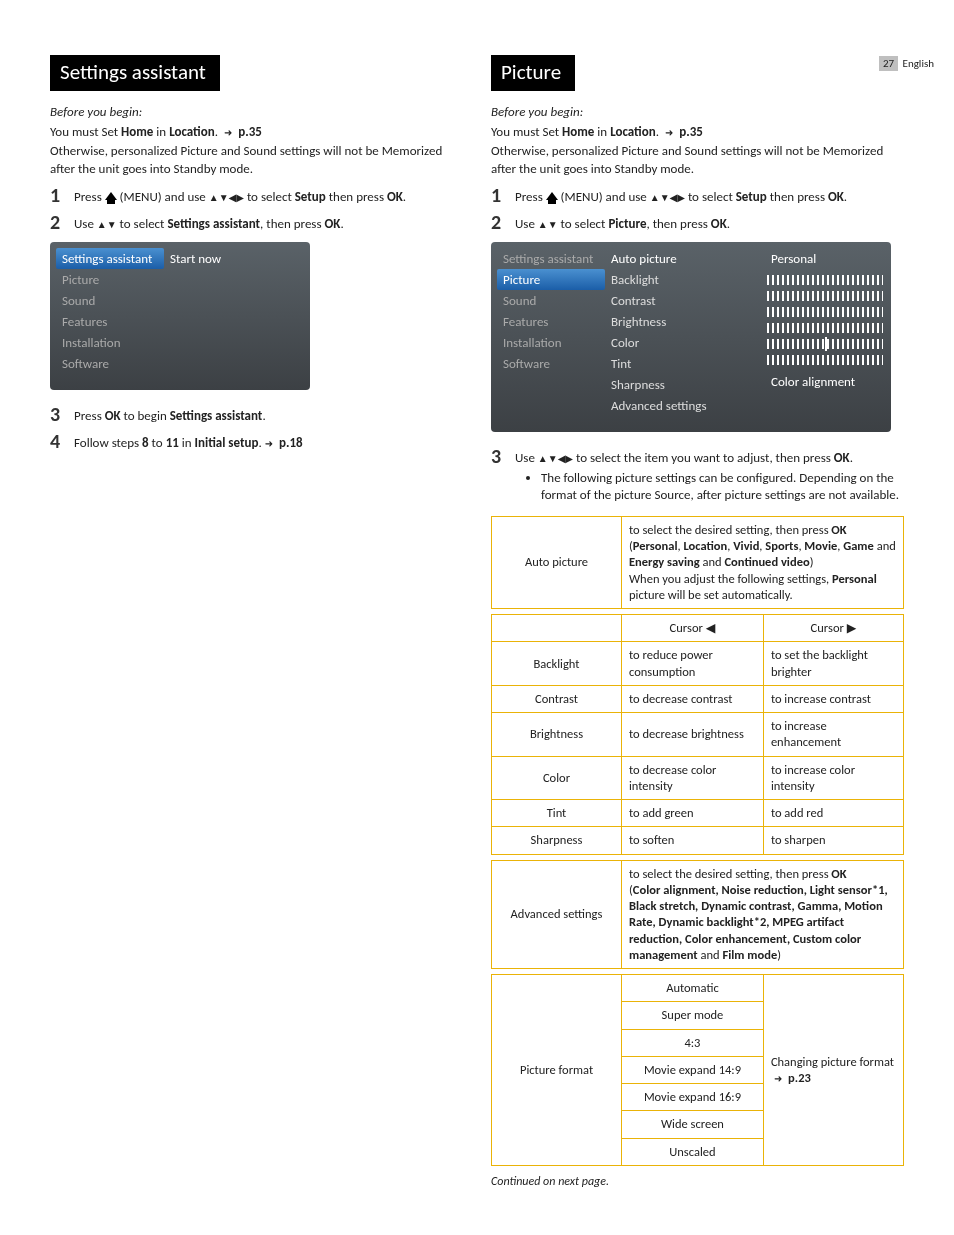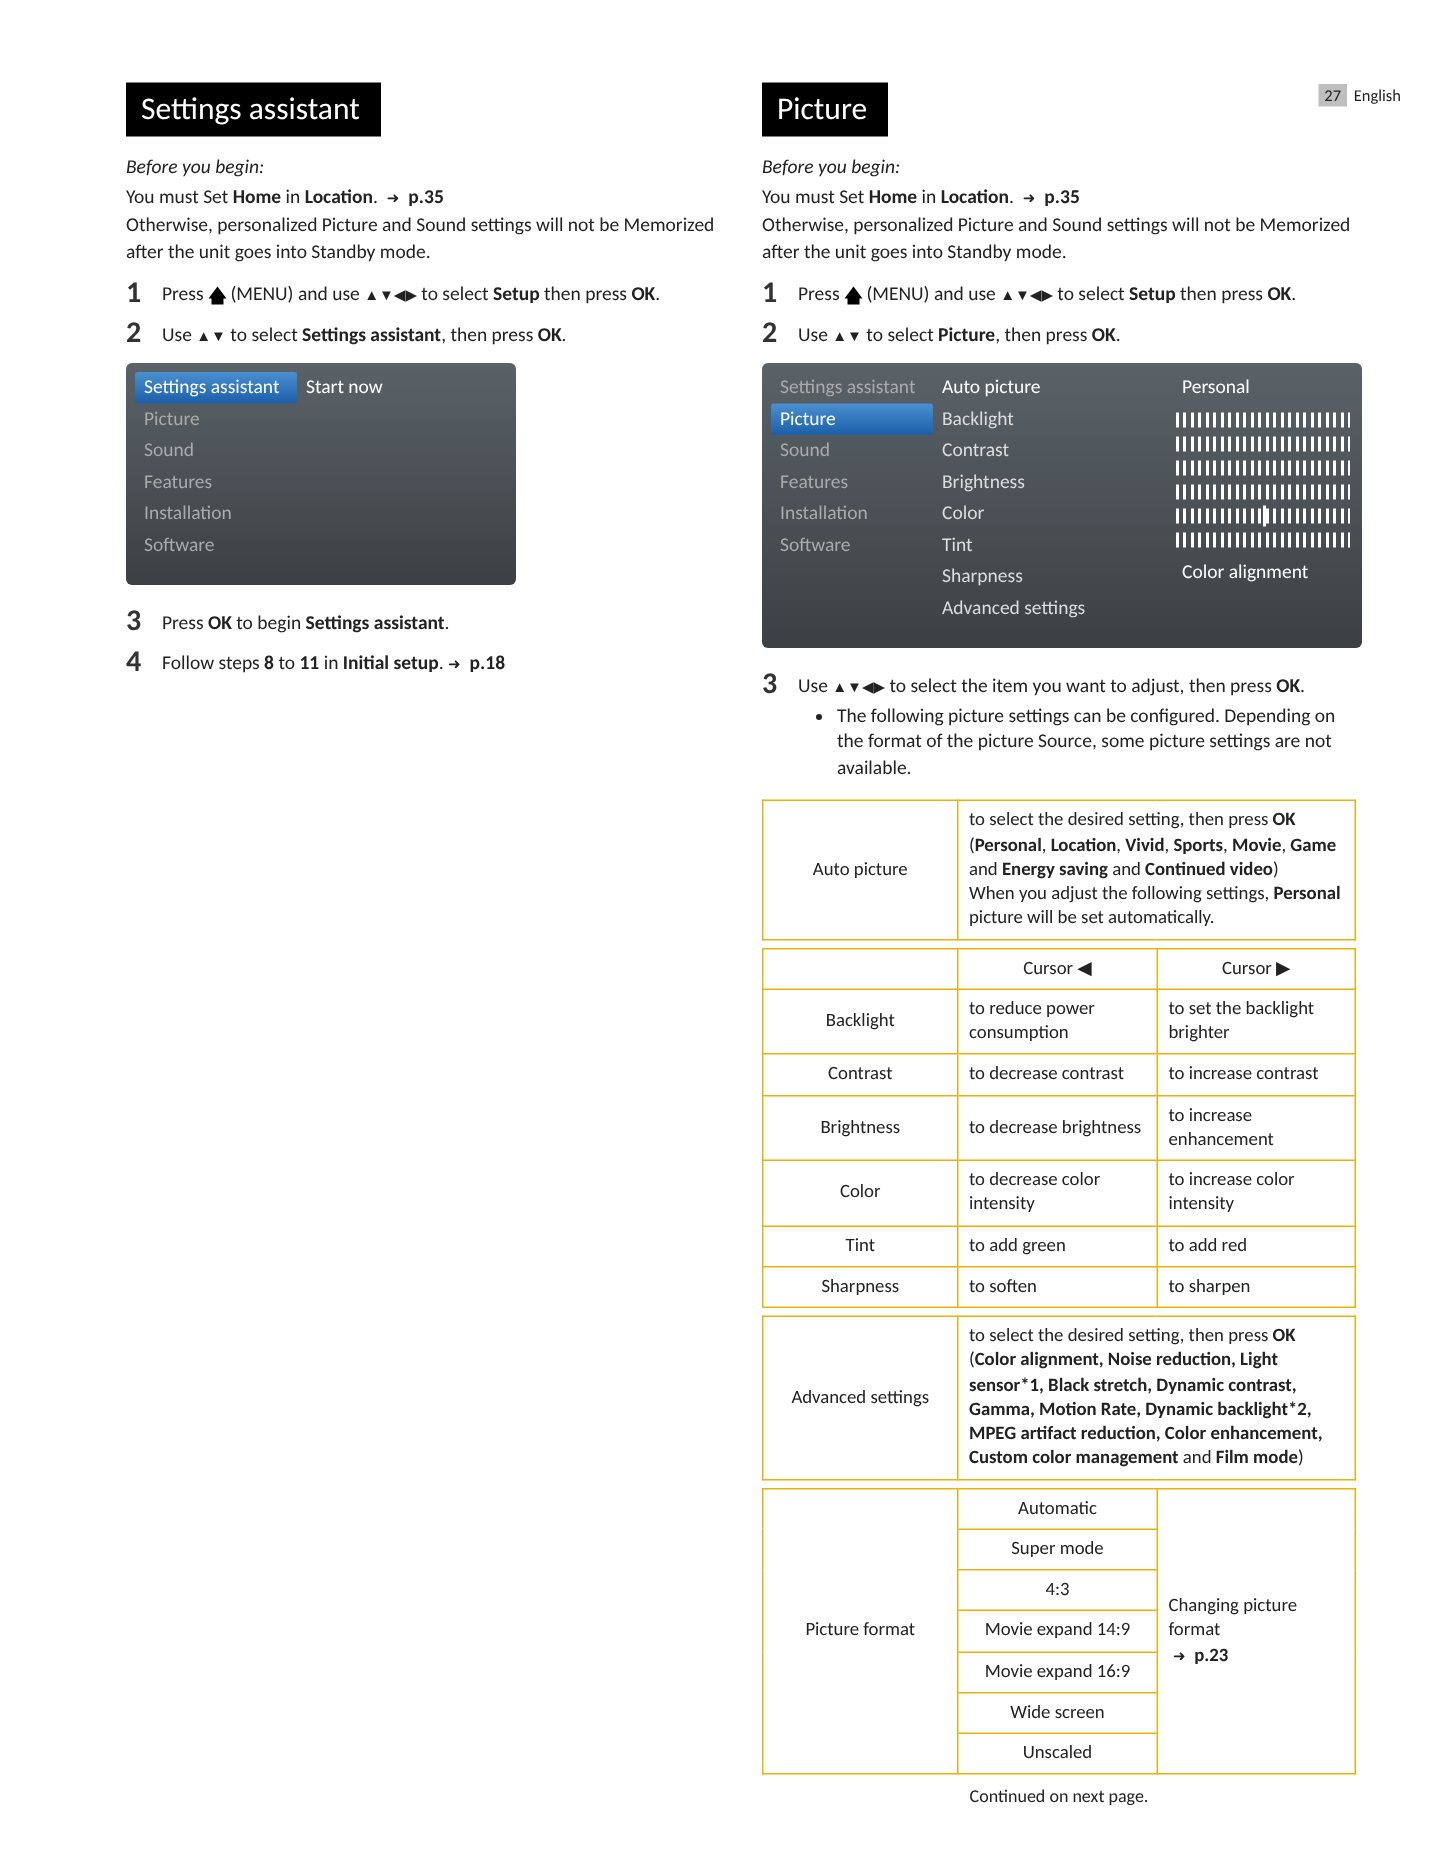--- a/index.html
+++ b/index.html
@@ -25,21 +25,20 @@
     display: inline-block;
     background: #bfbfbf;
     padding: 1px 4px;
     margin-right: 2px;
     font-size: 11px;
   }
   .columns {
     display: flex;
     gap: 28px;
     padding: 55px 50px 20px 50px;
-    margin-left: 34px;
   }
   .col {
     flex: 1;
     min-width: 0;
   }
   .section-header {
     display: inline-block;
     background: #000;
     color: #fff;
     font-size: 21px;
@@ -175,22 +174,23 @@
     text-align: center;
     width: 130px;
     font-weight: 400;
   }
   table.setting th {
     text-align: center;
     font-weight: 400;
   }
   table.setting .spacer td { border: none; height: 6px; padding:0; }
   .continued {
+    font-style: italic;
     font-size: 12px;
-    text-align: center;
+    text-align: left;
     margin-top: 8px;
   }
 </style>
 </head>
 <body>
 
 <div class="page-header">
   <span class="page-num-box">27</span>
   <span>English</span>
 </div>
@@ -305,21 +305,21 @@
         </div>
       </div>
     </div>
 
     <ol class="steps">
       <li>
         <span class="step-num">3</span>
         <span class="step-body">
           <span>Use </span><span class="tri">▲▼◀▶</span><span> to select the item you want to adjust, then press </span><span class="bold">OK</span>.
           <ul class="bullet">
-              <li>The following picture settings can be configured. Depending on the format of the picture Source, some picture settings are not available.</li>
+              <li>The following picture settings can be configured. Depending on the format of the picture Source, after picture settings are not available.</li>
             </ul>
         </span>
       </li>
     </ol>
 
     <table class="setting">
       <tbody>
           <tr>
         <td class="lbl">Auto picture</td>
         <td colspan="2">

